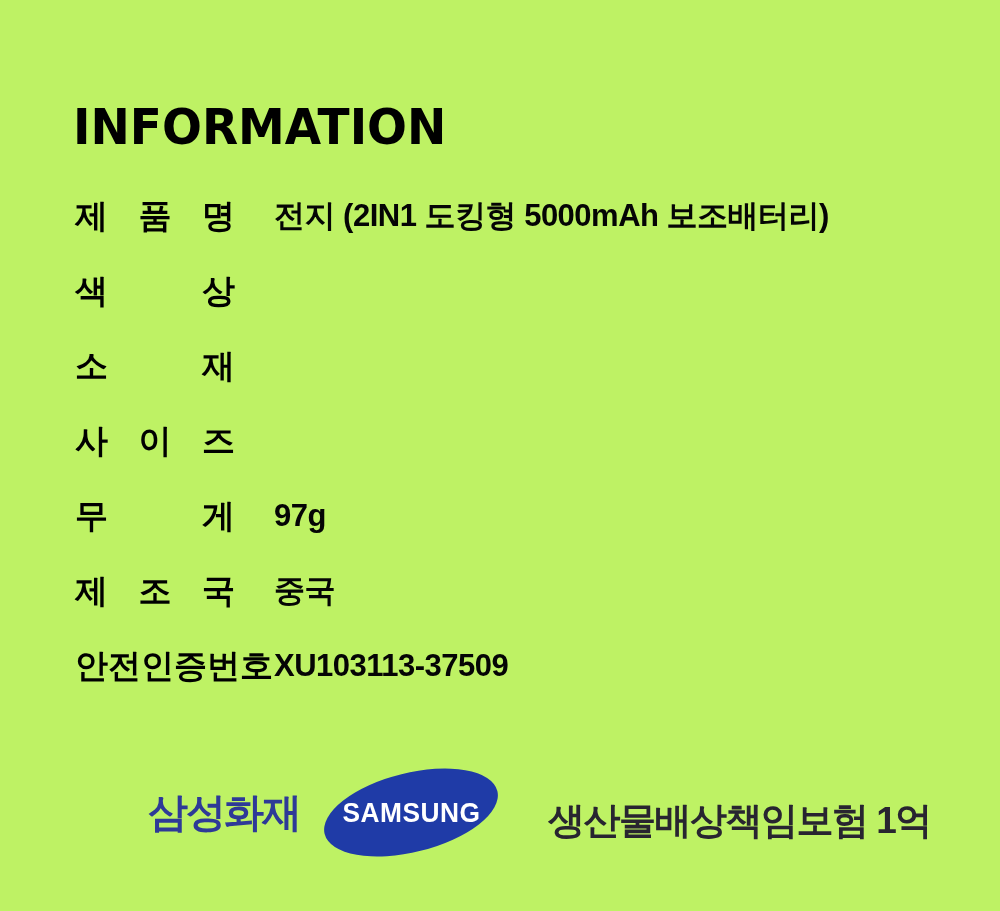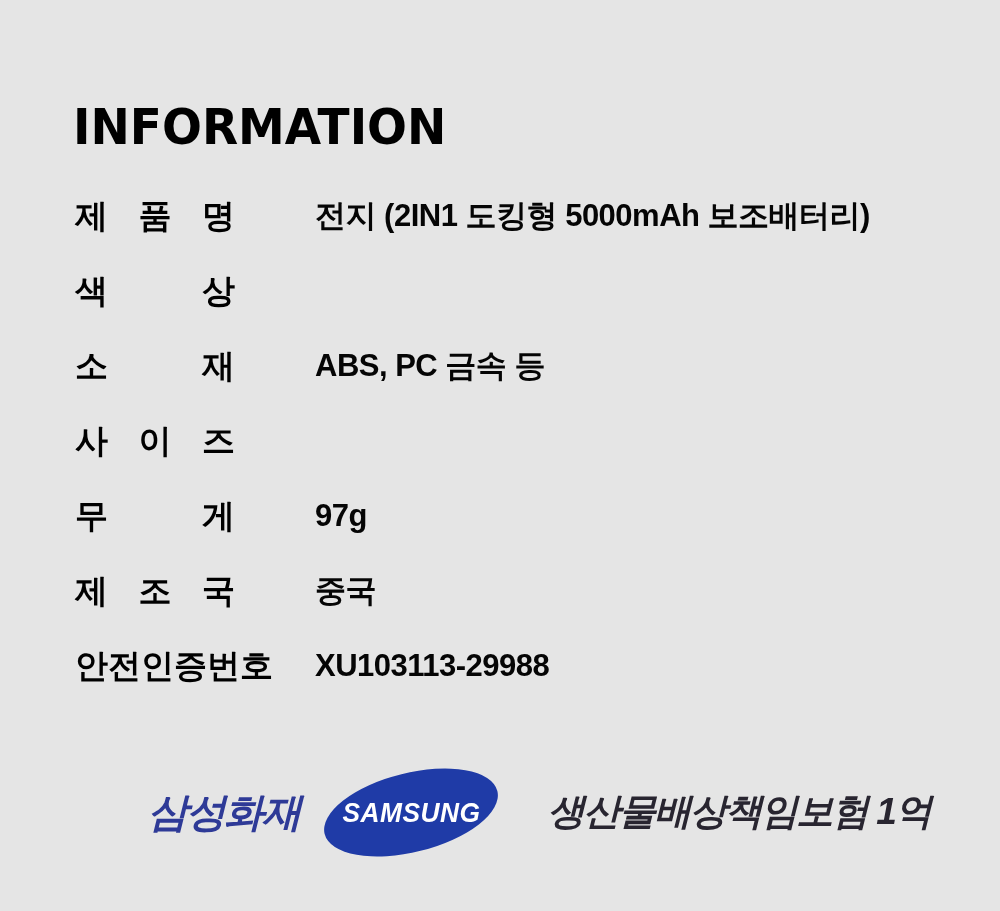--- a/index.html
+++ b/index.html
@@ -10,21 +10,21 @@
   }
   *{margin:0;padding:0;box-sizing:border-box;}
   html,body{background:#ffffff;}
   body{
     width:1000px;height:911px;
     position:relative;
     font-family:"Liberation Sans",sans-serif;
     color:var(--ink);
     overflow:hidden;
   }
-  .page{position:absolute;inset:0;background:#e5e5e5;}
+  .page{position:absolute;inset:0;background:#bef264;}
 
   .info-title{
     position:absolute;left:73px;top:100px;
     font-family:"DejaVu Sans","Liberation Sans",sans-serif;
     font-weight:900;font-size:47px;line-height:1.1;
     letter-spacing:0px;color:#000000;
     transform:scaleY(1.04);transform-origin:left top;
   }
 
   .spec-table{
@@ -33,28 +33,28 @@
   .spec-row{
     display:flex;align-items:flex-start;height:75px;
   }
   .spec-label{
     width:160px;flex:0 0 160px;
     display:flex;justify-content:space-between;
     font-weight:700;font-size:33px;line-height:40px;
     color:#000000;white-space:nowrap;
   }
   .spec-value{
-    margin-left:80px;
+    margin-left:39px;
     font-weight:700;font-size:31px;line-height:40px;
     color:#050505;white-space:nowrap;
     letter-spacing:-0.5px;
   }
 
   .footer{
-    position:absolute;left:0;top:770px;width:844px;height:90px;font-style:italic;
+    position:absolute;left:0;top:770px;width:844px;height:90px;
   }
   .insurer-name{
     position:absolute;left:148px;top:18px;
     font-weight:800;font-size:40px;line-height:48px;
     letter-spacing:-2px;color:var(--insurer-blue);
     white-space:nowrap;
   }
   .samsung-logo{
     position:absolute;left:322px;top:3px;
     width:178px;height:79px;
@@ -63,21 +63,21 @@
     transform:rotate(-14deg);
     display:flex;align-items:center;justify-content:center;
   }
   .samsung-logo .logo-word{
     transform:rotate(14deg) scaleX(0.94);
     color:#ffffff;font-weight:900;font-size:28px;
     letter-spacing:0.5px;white-space:nowrap;
     font-family:"Liberation Sans",sans-serif;
   }
   .insurance-text{
-    position:absolute;left:548px;top:19px;
+    position:absolute;left:548px;top:28px;
     font-weight:800;font-size:37px;line-height:46px;
     letter-spacing:-1.5px;color:var(--text-dark);
     white-space:nowrap;
   }
 </style>
 </head>
 <body>
 
 <div class="page">
 
@@ -99,21 +99,20 @@
           <span>색</span>
           <span>상</span>
         </div>
     </div>
 
     <div class="spec-row">
       <div class="spec-label">
           <span>소</span>
           <span>재</span>
         </div>
-      <div class="spec-value">ABS, PC 금속 등</div>
     </div>
 
     <div class="spec-row">
       <div class="spec-label">
           <span>사</span>
           <span>이</span>
           <span>즈</span>
         </div>
     </div>
 
@@ -136,21 +135,21 @@
 
     <div class="spec-row">
       <div class="spec-label">
           <span>안</span>
           <span>전</span>
           <span>인</span>
           <span>증</span>
           <span>번</span>
           <span>호</span>
         </div>
-      <div class="spec-value">XU103113-29988</div>
+      <div class="spec-value">XU103113-37509</div>
     </div>
 
   </div>
 
   <div class="footer">
     <div class="insurer-name">삼성화재</div>
 
     <div class="samsung-logo">
       <span class="logo-word">SAMSUNG</span>
     </div>

